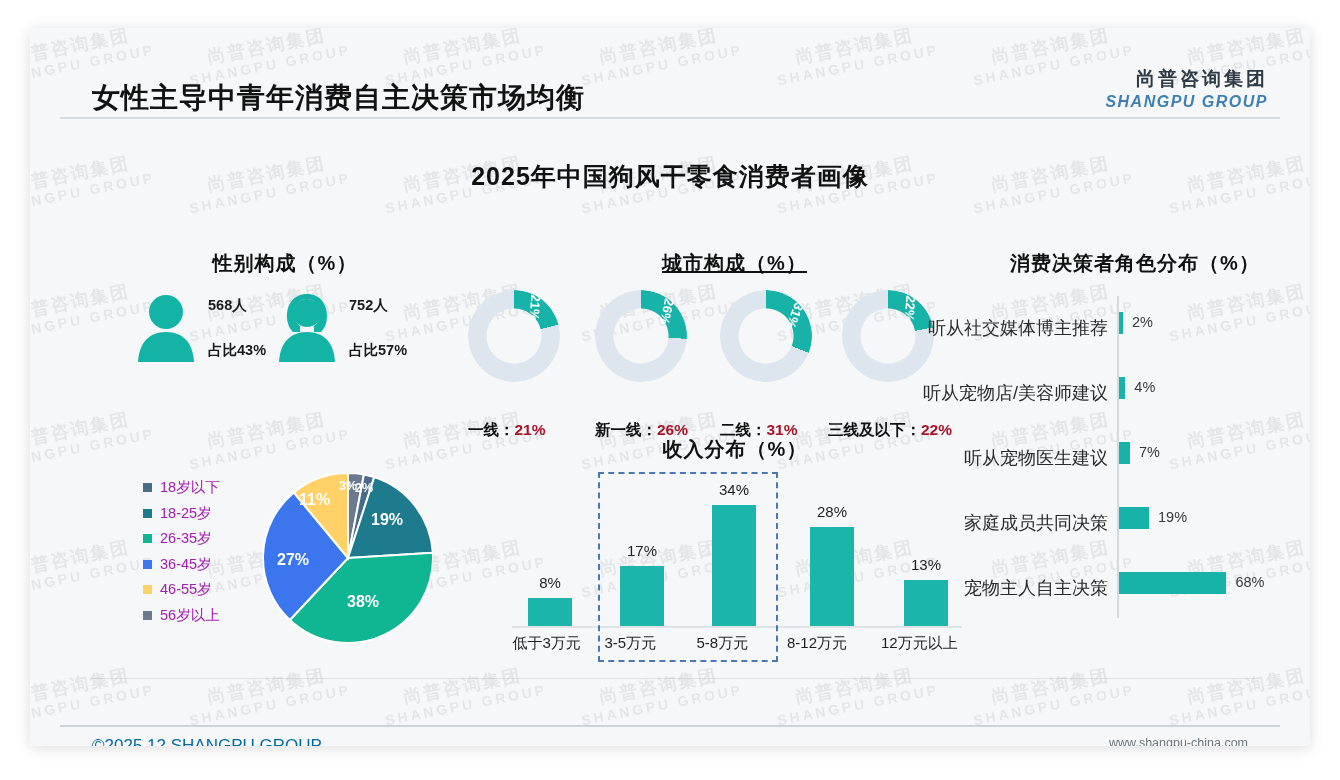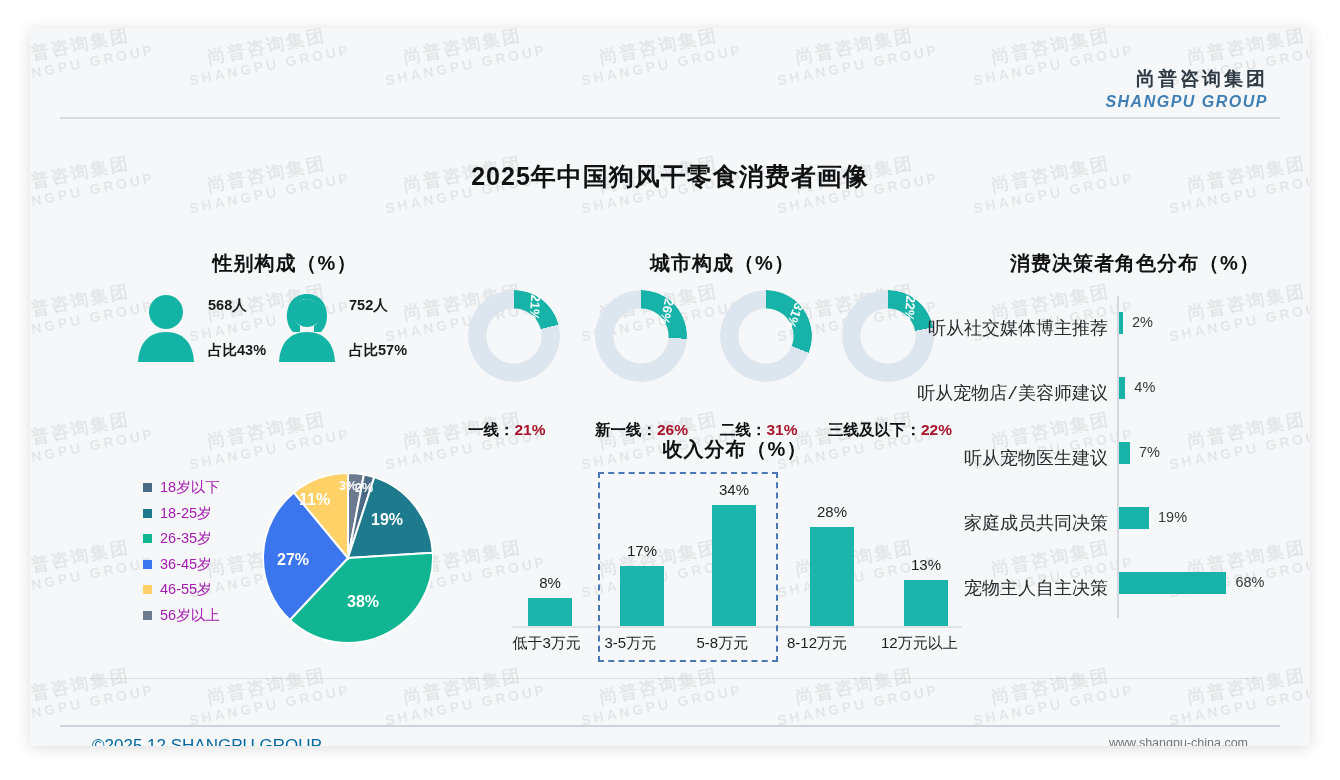--- a/index.html
+++ b/index.html
@@ -120,21 +120,21 @@
   .gender-male { left: 14px; }
   .gender-female { left: 155px; }
   .person { width: 64px; height: 72px; position: relative; }
   .person svg { display: block; }
   .gender-txt { margin-left: 10px; }
   .gender-txt div { font-size: 14.5px; font-weight: bold; color: #1a1a1a; }
   .gender-txt .g-count { margin-bottom: 26px; }
 
   
   #city-block { position: absolute; left: 420px; top: 222px; width: 545px; height: 150px; z-index: 4; }
-  #city-title { position: absolute; left: 0; top: 0; width: 545px; }
+  #city-title { position: absolute; left: 12px; top: 0; width: 545px; text-decoration: underline; }
   .donut-wrap { position: absolute; top: 40px; width: 100px; }
   .donut { position: relative; width: 92px; height: 92px; }
   .donut-lbl {
     position: absolute;
     font-size: 13px;
     font-weight: bold;
     color: #ffffff;
     white-space: nowrap;
   }
   .city-cap {
@@ -443,20 +443,21 @@
           <span class="cn">尚普咨询集团</span>
           <span class="en">SHANGPU GROUP</span>
         </div>
         <div class="wm" style="left: 1136px; top: 648px;">
           <span class="cn">尚普咨询集团</span>
           <span class="en">SHANGPU GROUP</span>
         </div>
       </div>
 
     <div class="hdr-rule"></div>
+    <div id="page-title">女性主导中青年消费自主决策市场均衡</div>
     <div id="logo">
       <span class="logo-cn">尚普咨询集团</span>
       <span class="logo-en">SHANGPU GROUP</span>
     </div>
 
     <div id="chart-title">2025年中国狗风干零食消费者画像</div>
 
     <div id="gender-block">
       <div class="sec-title" id="gender-title">性别构成（%）</div>
 
@@ -514,21 +515,21 @@
         </div>
     </div>
 
     <div id="role-block">
       <div class="sec-title" id="role-title">消费决策者角色分布（%）</div>
       <div class="role-axis"></div>
       <div id="role-rows">
           <div class="role-label" style="top: 66px;">听从社交媒体博主推荐</div>
           <div class="role-bar" style="top: 62px; width: 4px; height: 22px;"></div>
           <div class="role-val" style="left: 142px; top: 64px;">2%</div>
-          <div class="role-label" style="top: 131px; font-family: Liberation Mono, monospace;">听从宠物店/美容师建议</div>
+          <div class="role-label" style="top: 131px;">听从宠物店/美容师建议</div>
           <div class="role-bar" style="top: 127px; width: 6.32px; height: 22px;"></div>
           <div class="role-val" style="left: 144.32px; top: 129px;">4%</div>
           <div class="role-label" style="top: 196px;">听从宠物医生建议</div>
           <div class="role-bar" style="top: 192px; width: 11.06px; height: 22px;"></div>
           <div class="role-val" style="left: 149.06px; top: 194px;">7%</div>
           <div class="role-label" style="top: 261px;">家庭成员共同决策</div>
           <div class="role-bar" style="top: 257px; width: 30.02px; height: 22px;"></div>
           <div class="role-val" style="left: 168.02px; top: 259px;">19%</div>
           <div class="role-label" style="top: 326px;">宠物主人自主决策</div>
           <div class="role-bar" style="top: 322px; width: 107.44px; height: 22px;"></div>

